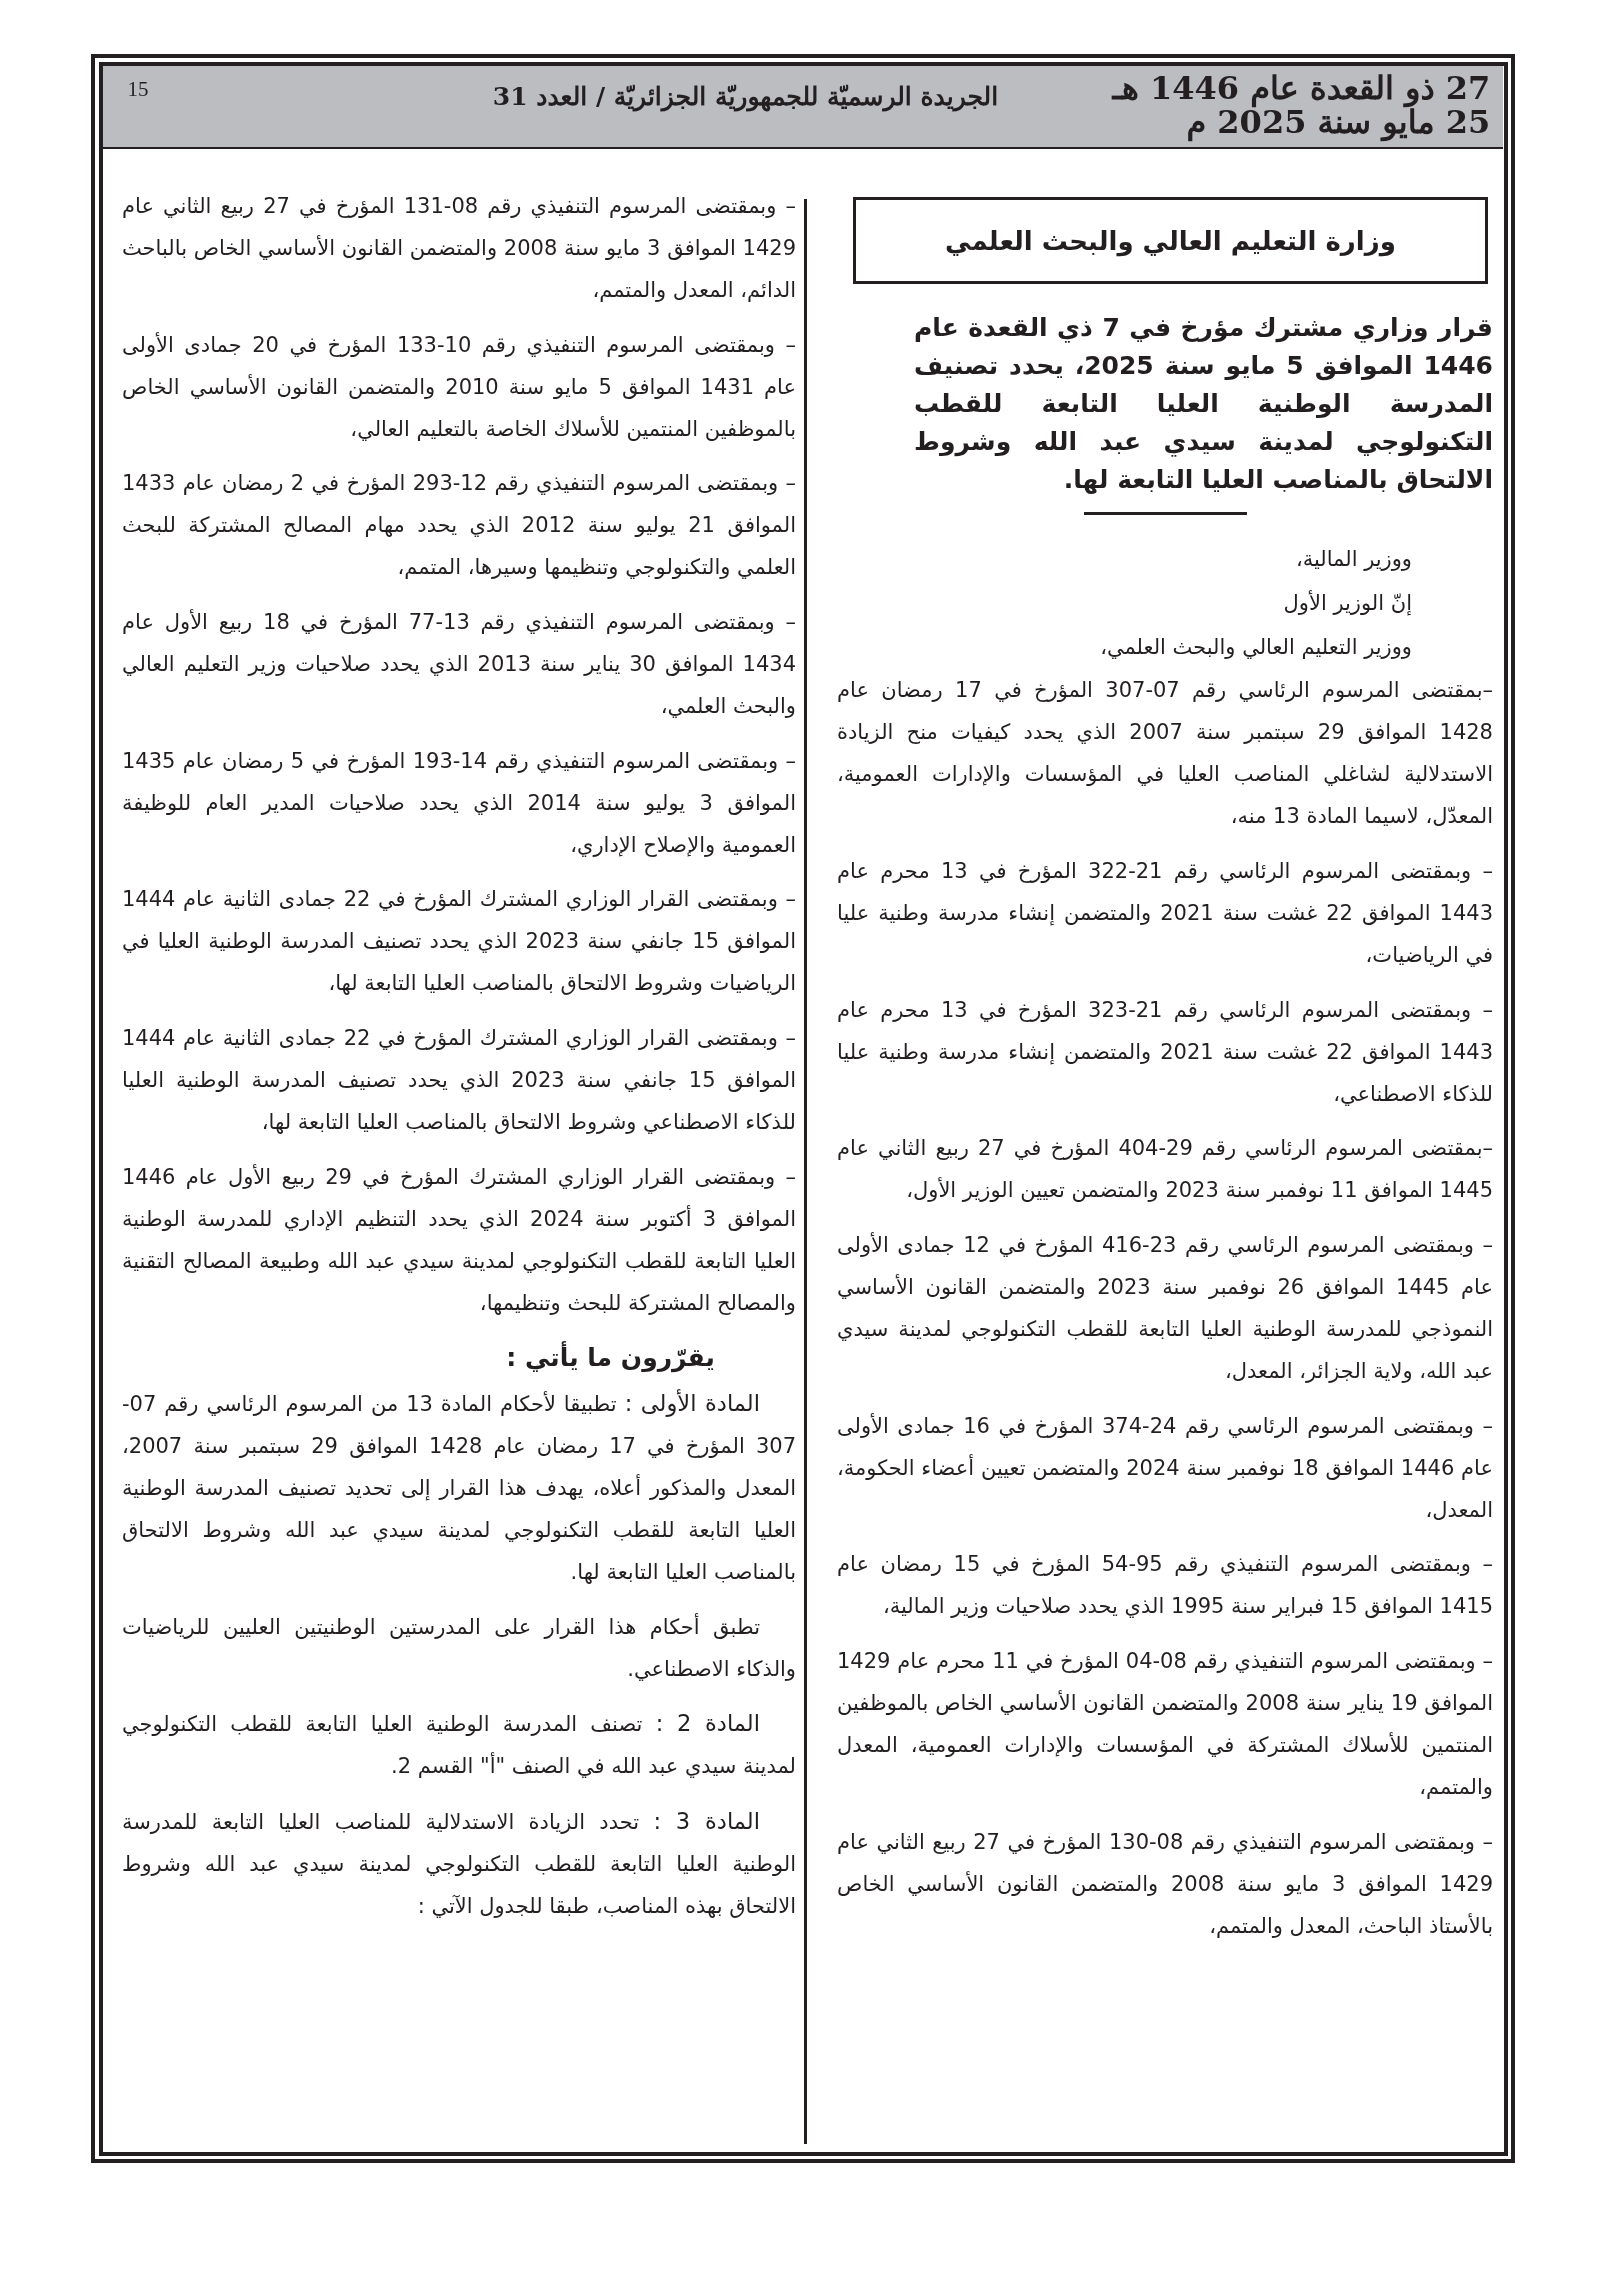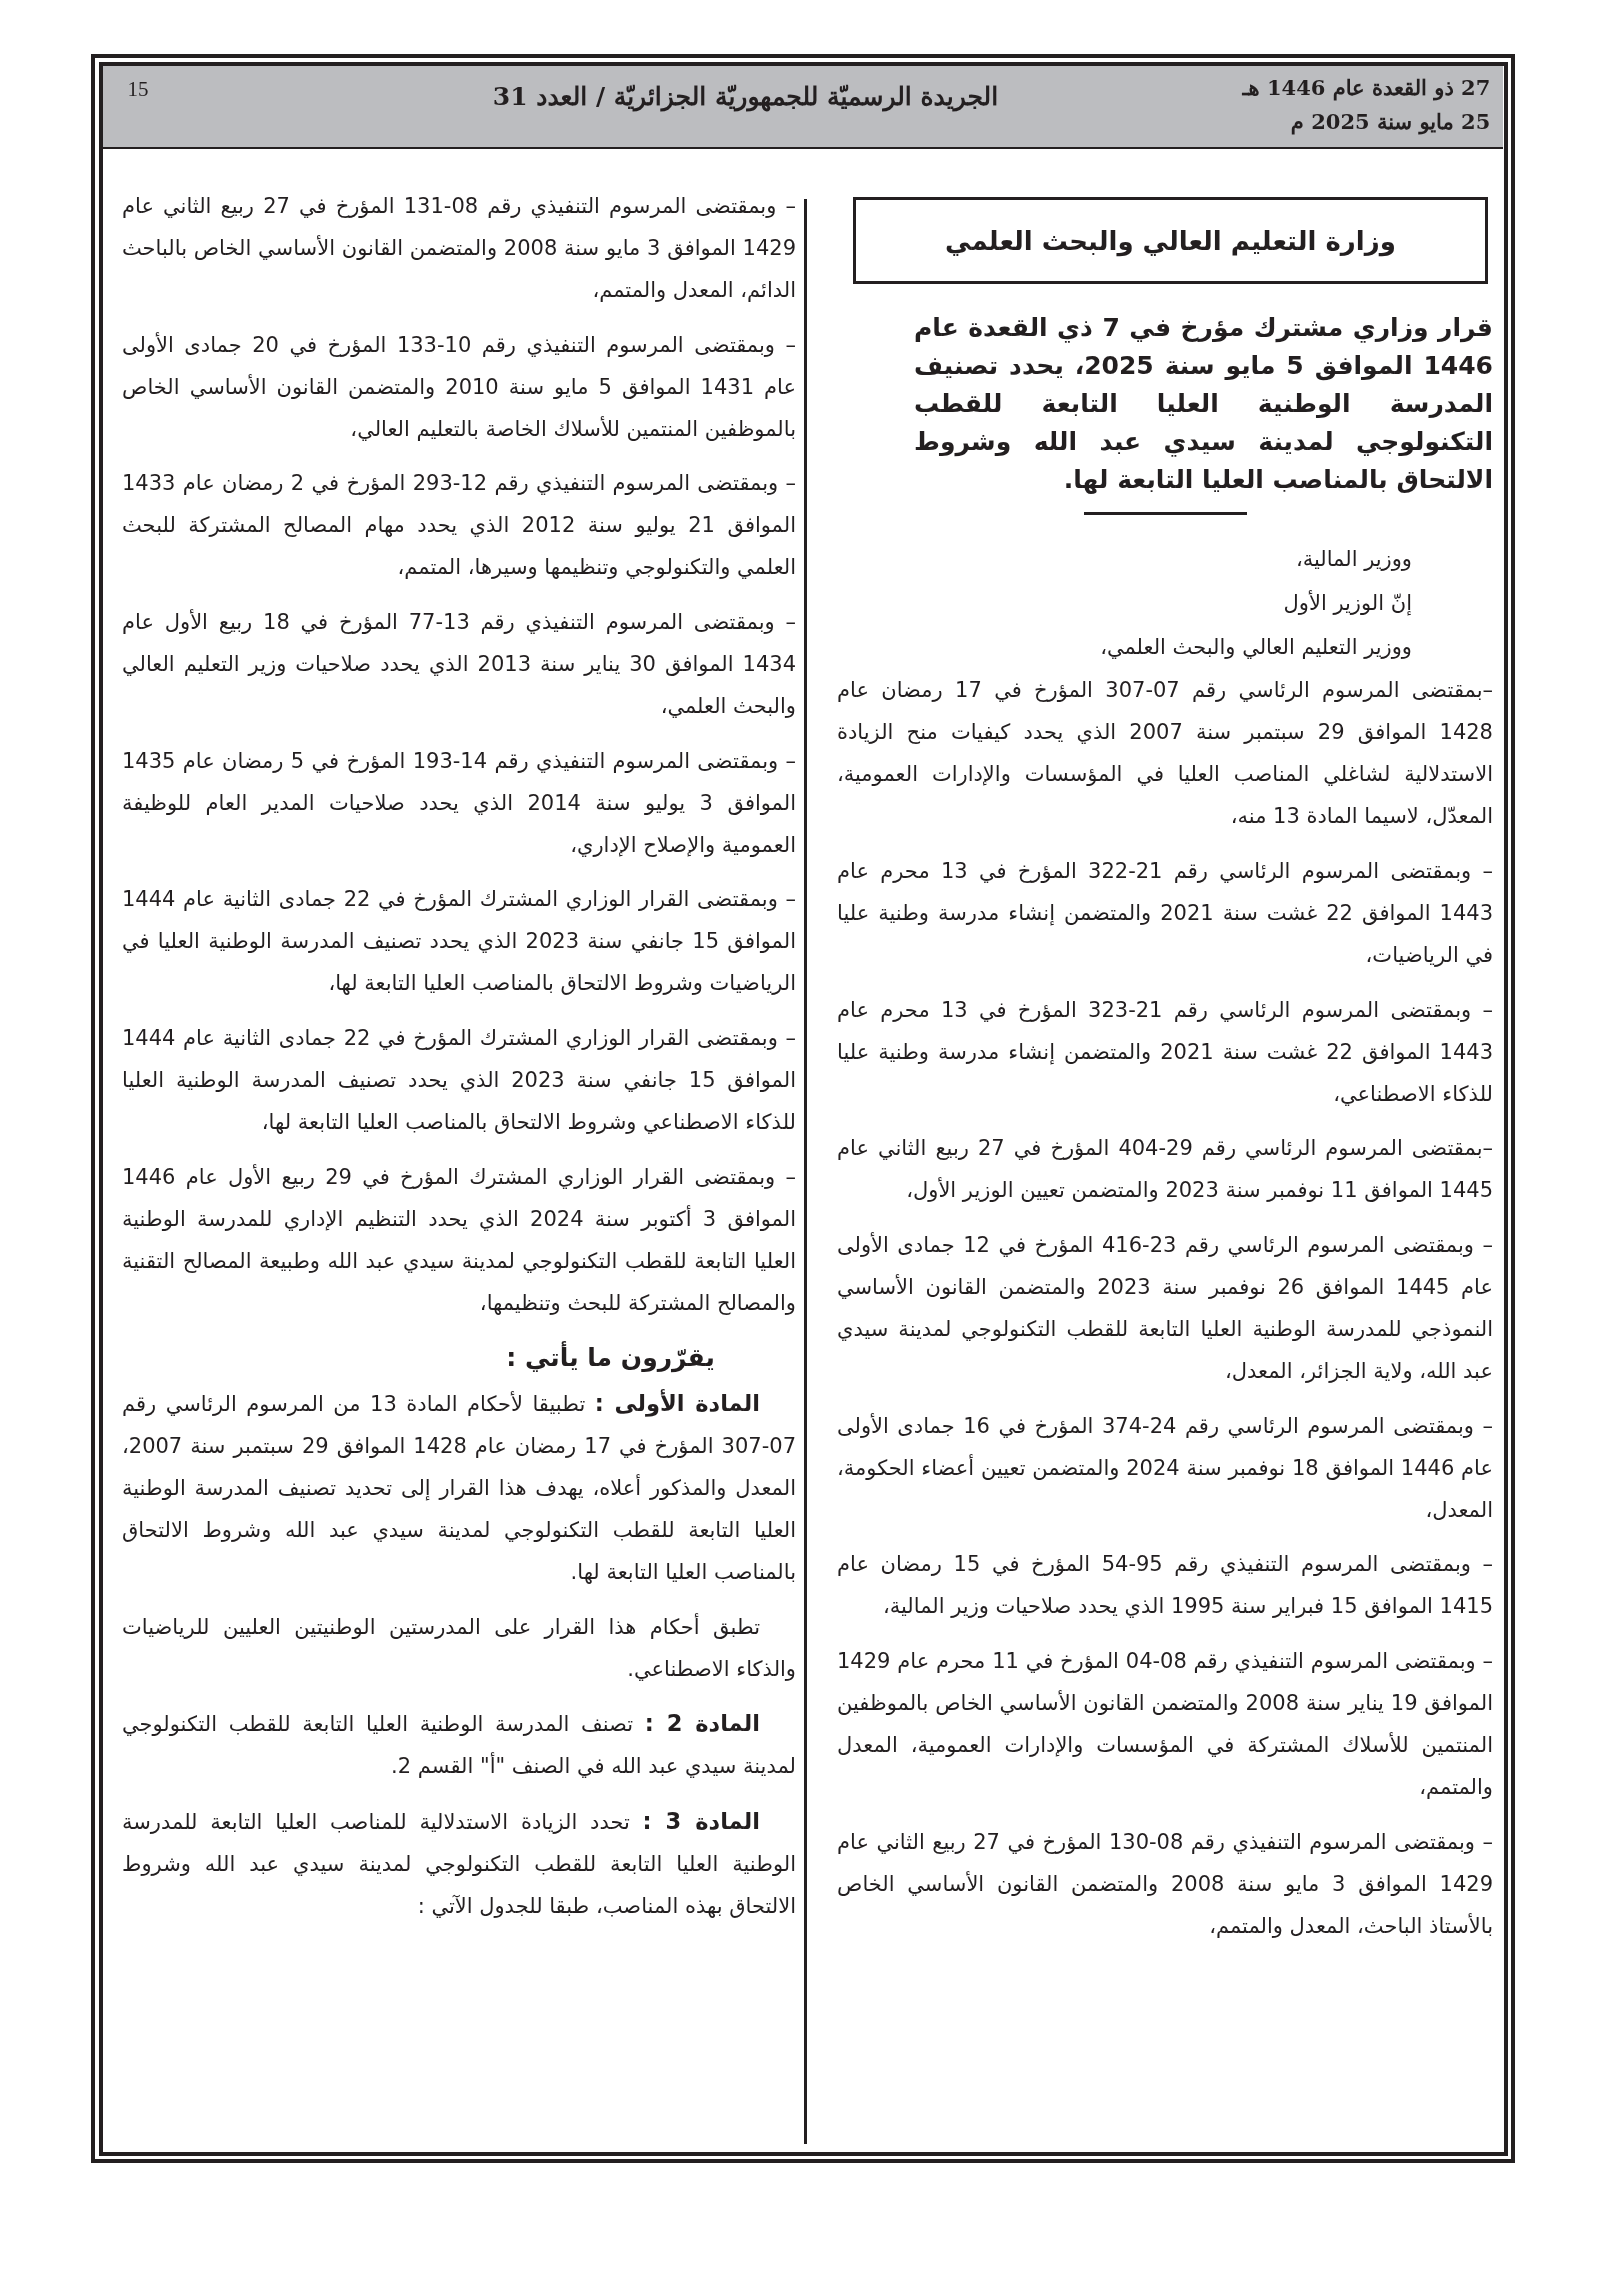--- a/index.html
+++ b/index.html
@@ -14,21 +14,21 @@
   .frame-inner {
     position: absolute; left: 99px; top: 62px; width: 1409px; height: 2094px;
     border: 4.5px solid #231f20; box-sizing: border-box;
   }
   .header {
     position: absolute; left: 103px; top: 66px; width: 1400px; height: 83px;
     background: #bcbdc0; border-bottom: 2.7px solid #231f20; box-sizing: border-box;
   }
   .hdr-date {
     position: absolute; right: 12.7px; top: 5.4px; 
-    font-family: "DejaVu Serif", serif; font-weight: bold; font-size: 21px; line-height: 34px;
+    font-family: "DejaVu Serif", serif; font-weight: bold; font-size: 32px; line-height: 34px;
   }
   .hdr-title {
     position: absolute; left: 326px; width: 633px; top: 16.3px; text-align: center;
     font-family: "DejaVu Serif", serif; font-weight: bold; font-size: 25px;
   }
   .hdr-page {
     position: absolute; left: 24.4px; top: 11px; direction: ltr;
     font-family: "Liberation Serif", serif; font-weight: normal; font-size: 21px;
   }
   .col {
@@ -47,21 +47,21 @@
   }
   .decision-title {
     font-weight: bold; font-size: 25px; line-height: 38px; padding-left: 77px;
   }
   .sep {
     width: 163px; height: 3.6px; background: #231f20; margin: 12.7px auto 22px; position: relative; left: 0;
   }
   .sig { padding-right: 81px; font-size: 21px; line-height: 44px; text-align: right; }
   p.para { margin: 0 0 12.7px 0; }
   .lead { font-size: 25px; font-weight: bold; margin: 1.8px 0 3.6px 0; padding-right: 81px; }
-  .art-label { font-weight: bold; font-size: 22.6px; }
+  .art-label { font-weight: normal; font-size: 22.6px; }
   .ind { text-indent: 36px; }
 </style>
 </head>
 <body>
 
 <div class="frame-outer"></div>
 <div class="frame-inner"></div>
 
 <div class="header">
   <div class="hdr-date">

